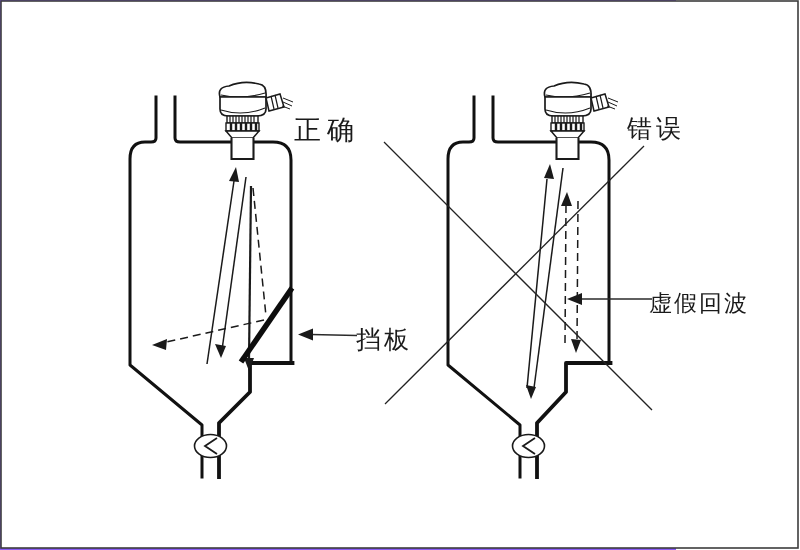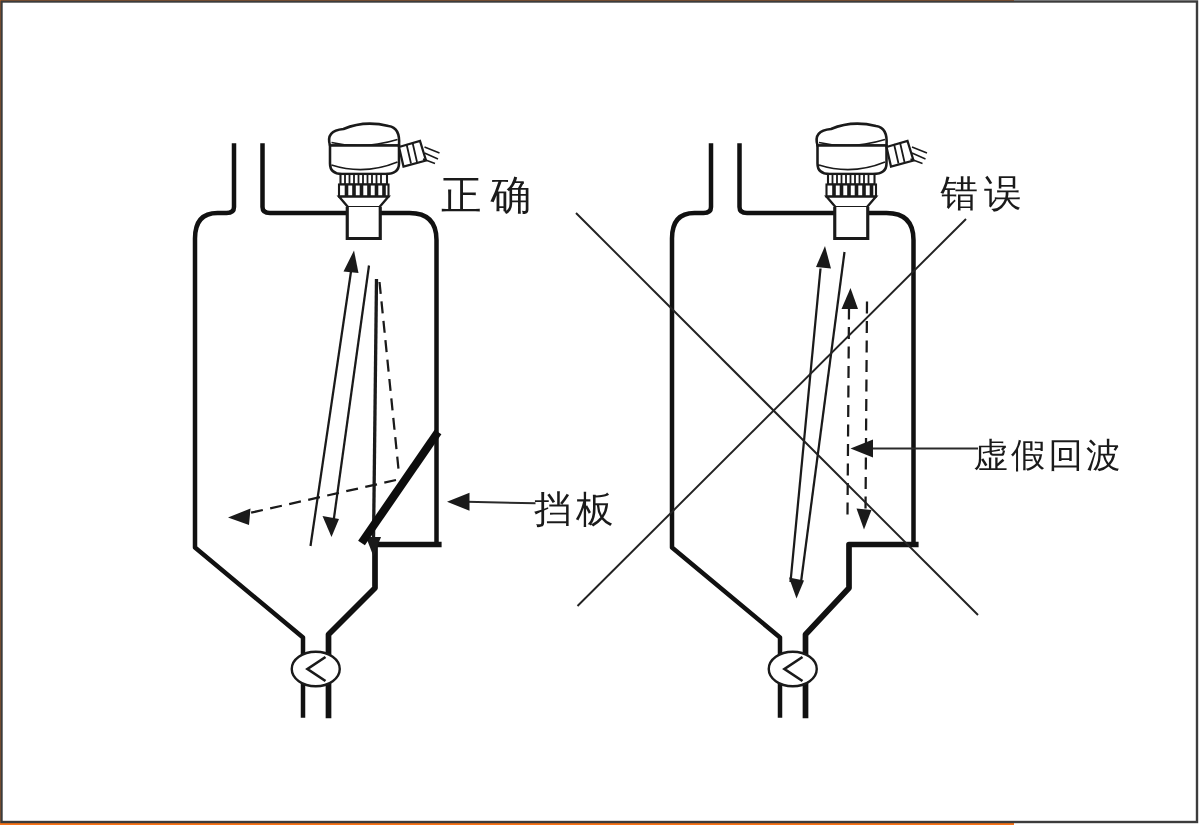--- a/index.html
+++ b/index.html
@@ -1,16 +1,16 @@
 <!DOCTYPE html>
 <html><head>
 <meta charset="utf-8">
 <style>
   html,body{margin:0;padding:0;background:#ffffff;}
-  .stage{width:676px;height:550px;position:relative;background:#f97316;}
+  .stage{width:676px;height:550px;position:relative;background:#8b5cf6;}
   svg{display:block;font-family:"Liberation Serif","DejaVu Serif",serif;}
   .cjk{font-family:"Liberation Serif","DejaVu Serif",serif;font-size:25px;letter-spacing:3px;}
   .cjk-big{font-size:27px;letter-spacing:6px;}
 </style>
 </head>
 <body>
 
 <div class="stage">
 <svg width="800" height="550" viewBox="0 0 800 550">
 

